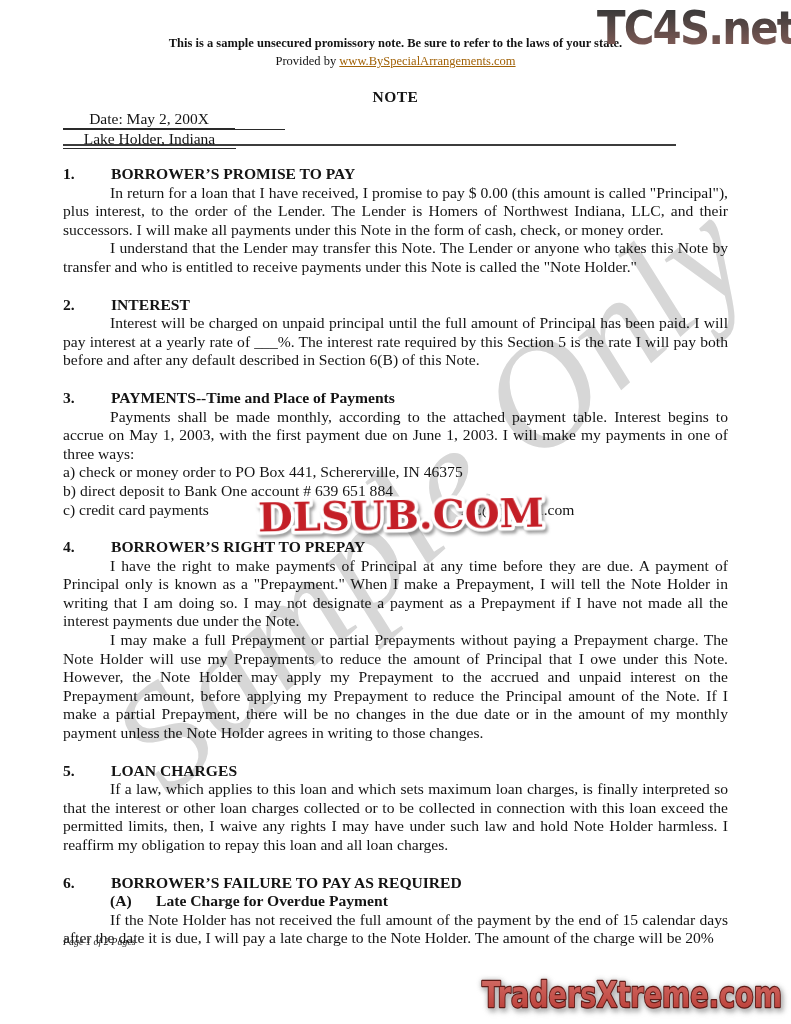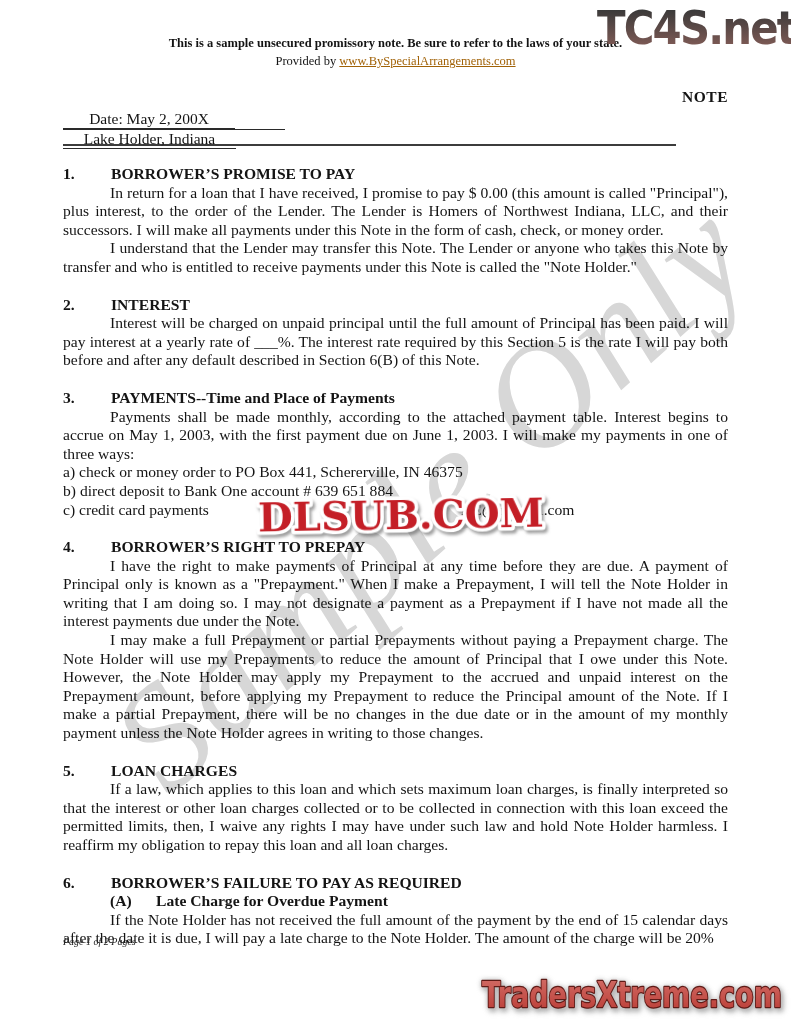--- a/index.html
+++ b/index.html
@@ -13,21 +13,21 @@
     transform:translate(-50%,-50%) rotate(-42deg);
     font-family:"Liberation Serif", serif; font-style:italic;
     font-size:148px; letter-spacing:3px; white-space:nowrap;
     color:#d7d7d7; user-select:none;
   }
   
   .content { position:relative; z-index:1; padding:0 63px; }
   .header-notice { padding-top:36px; font-size:12.5px; font-weight:bold; text-align:center; }
   .provided { font-size:12.5px; text-align:center; margin-top:3px; }
   .provided a { color:#a16207; text-decoration:underline; }
-  .note-title { margin-top:19px; font-size:15.5px; font-weight:bold; text-align:right; letter-spacing:0.5px; }
+  .note-title { margin-top:19px; font-size:15.5px; font-weight:bold; text-align:center; letter-spacing:0.5px; }
   .date-row { display:flex; margin-top:4px; height:20px; font-size:15.5px;flex-direction:column; }
   .date-row .cell { border-bottom:1.5px solid #2a2a2a; text-align:center; }
   .c1 { width:172px; } .c2 { width:222px; } .c3 { width:173px; }
   .g { width:23px; }
   .rule { margin-top:14px; height:2px; width:613px; background:#3c3c3c; }
   
   #sections { font-size:15.6px; line-height:18.6px; }
   section { margin-top:19px; }
   .sec-head { display:flex; font-weight:bold; }
   .sec-head .num { width:48px; flex:none; }

